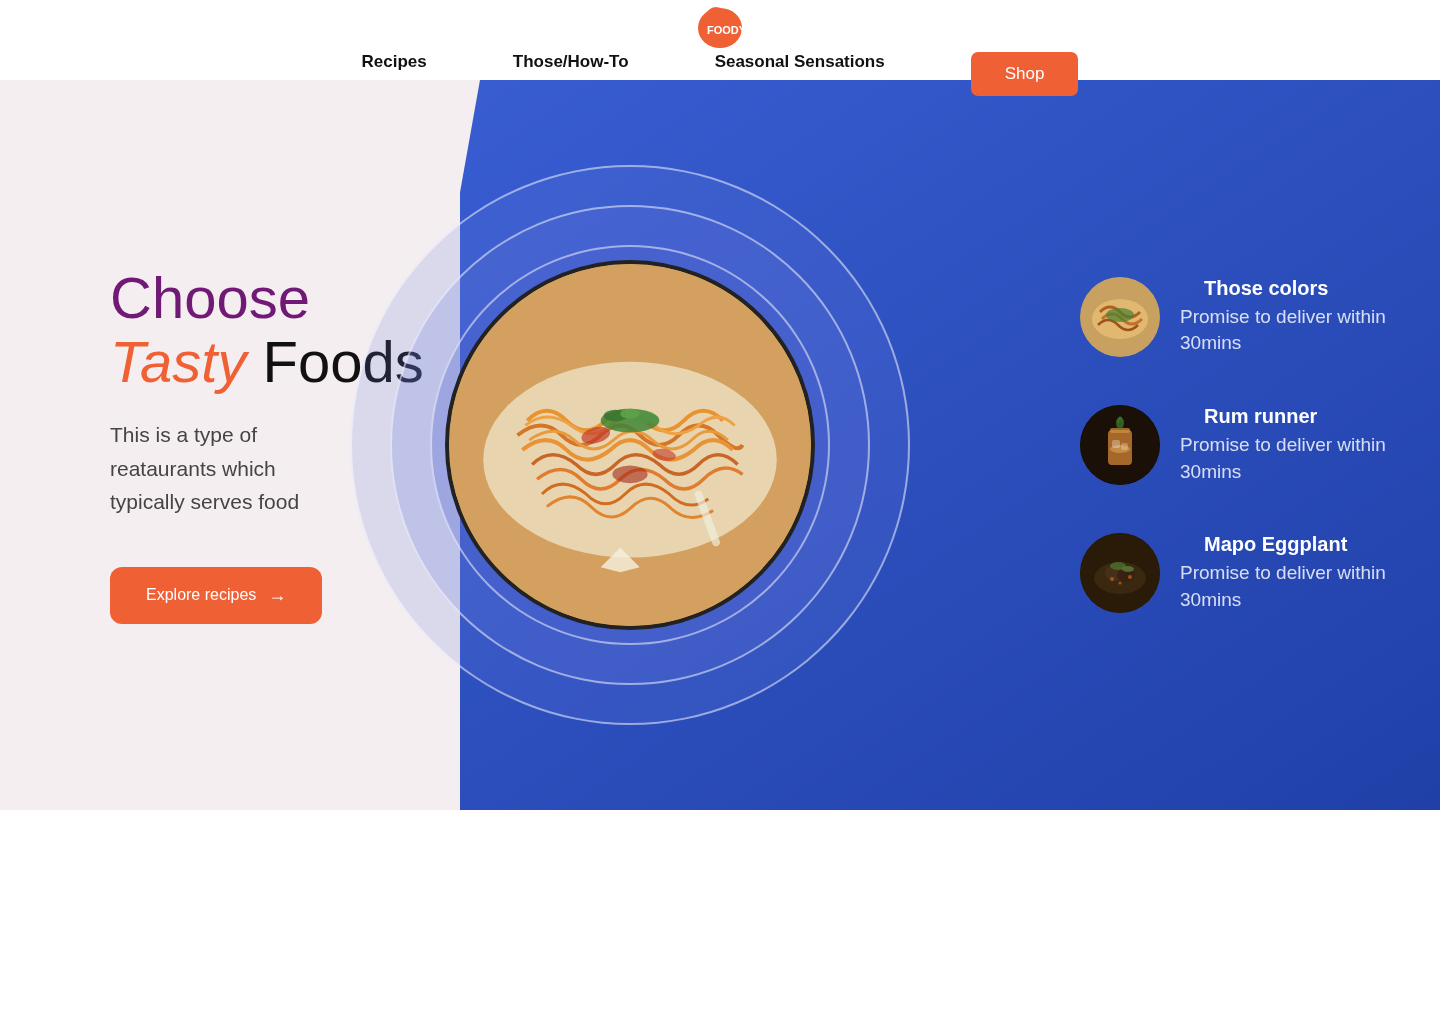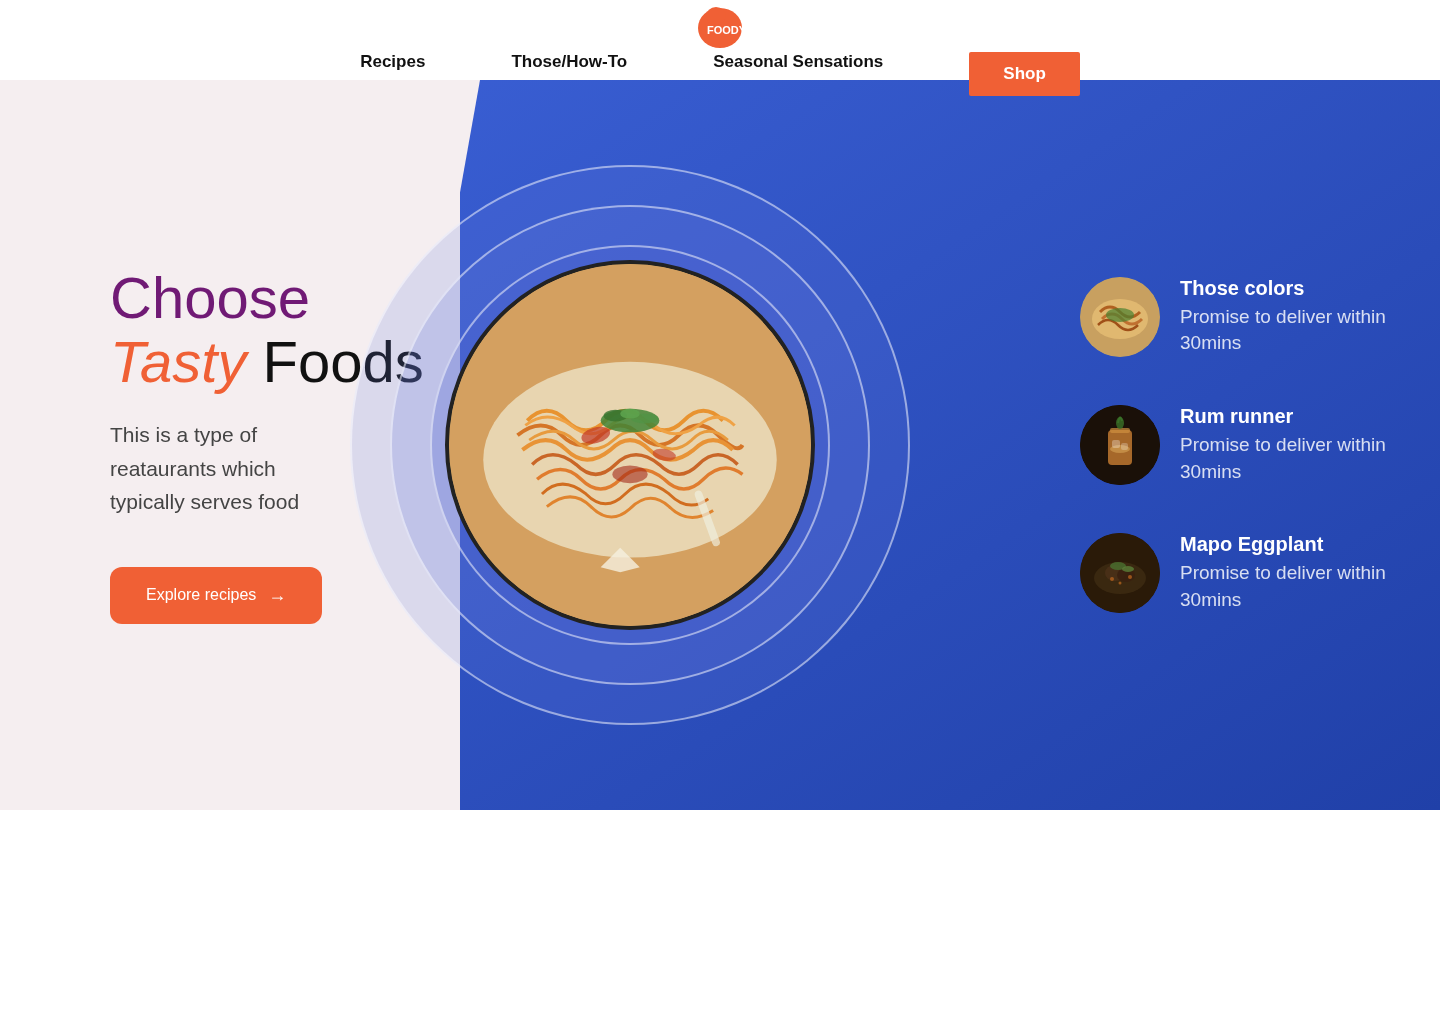--- a/index.html
+++ b/index.html
@@ -35,24 +35,24 @@
       font-size: 17px;
       font-weight: 700;
       color: #111;
       text-decoration: none;
       cursor: pointer;
     }
     .shop-btn {
       background: #f06035;
       color: #fff;
       border: none;
-      border-radius: 2px;
+      border-radius: 7px;
       padding: 12px 34px;
       font-size: 17px;
-      font-weight: 700;
+      font-weight: 400;
       cursor: pointer;
     }
 
     
     .hero {
       display: flex;
       width: 1440px;
       height: 730px;
       position: relative;
       overflow: hidden;
@@ -202,20 +202,21 @@
       background: #888;
       display: flex;
       align-items: center;
       justify-content: center;
     }
     .food-info h3 {
       font-size: 20px;
       font-weight: 600;
       color: #fff;
       margin-bottom: 4px;
+      margin-left: 24px;
     }
     .food-info p {
       font-size: 19px;
       color: rgba(255,255,255,0.82);
       line-height: 1.4;
     }
 
     
     .below-hero {
       width: 1440px;

